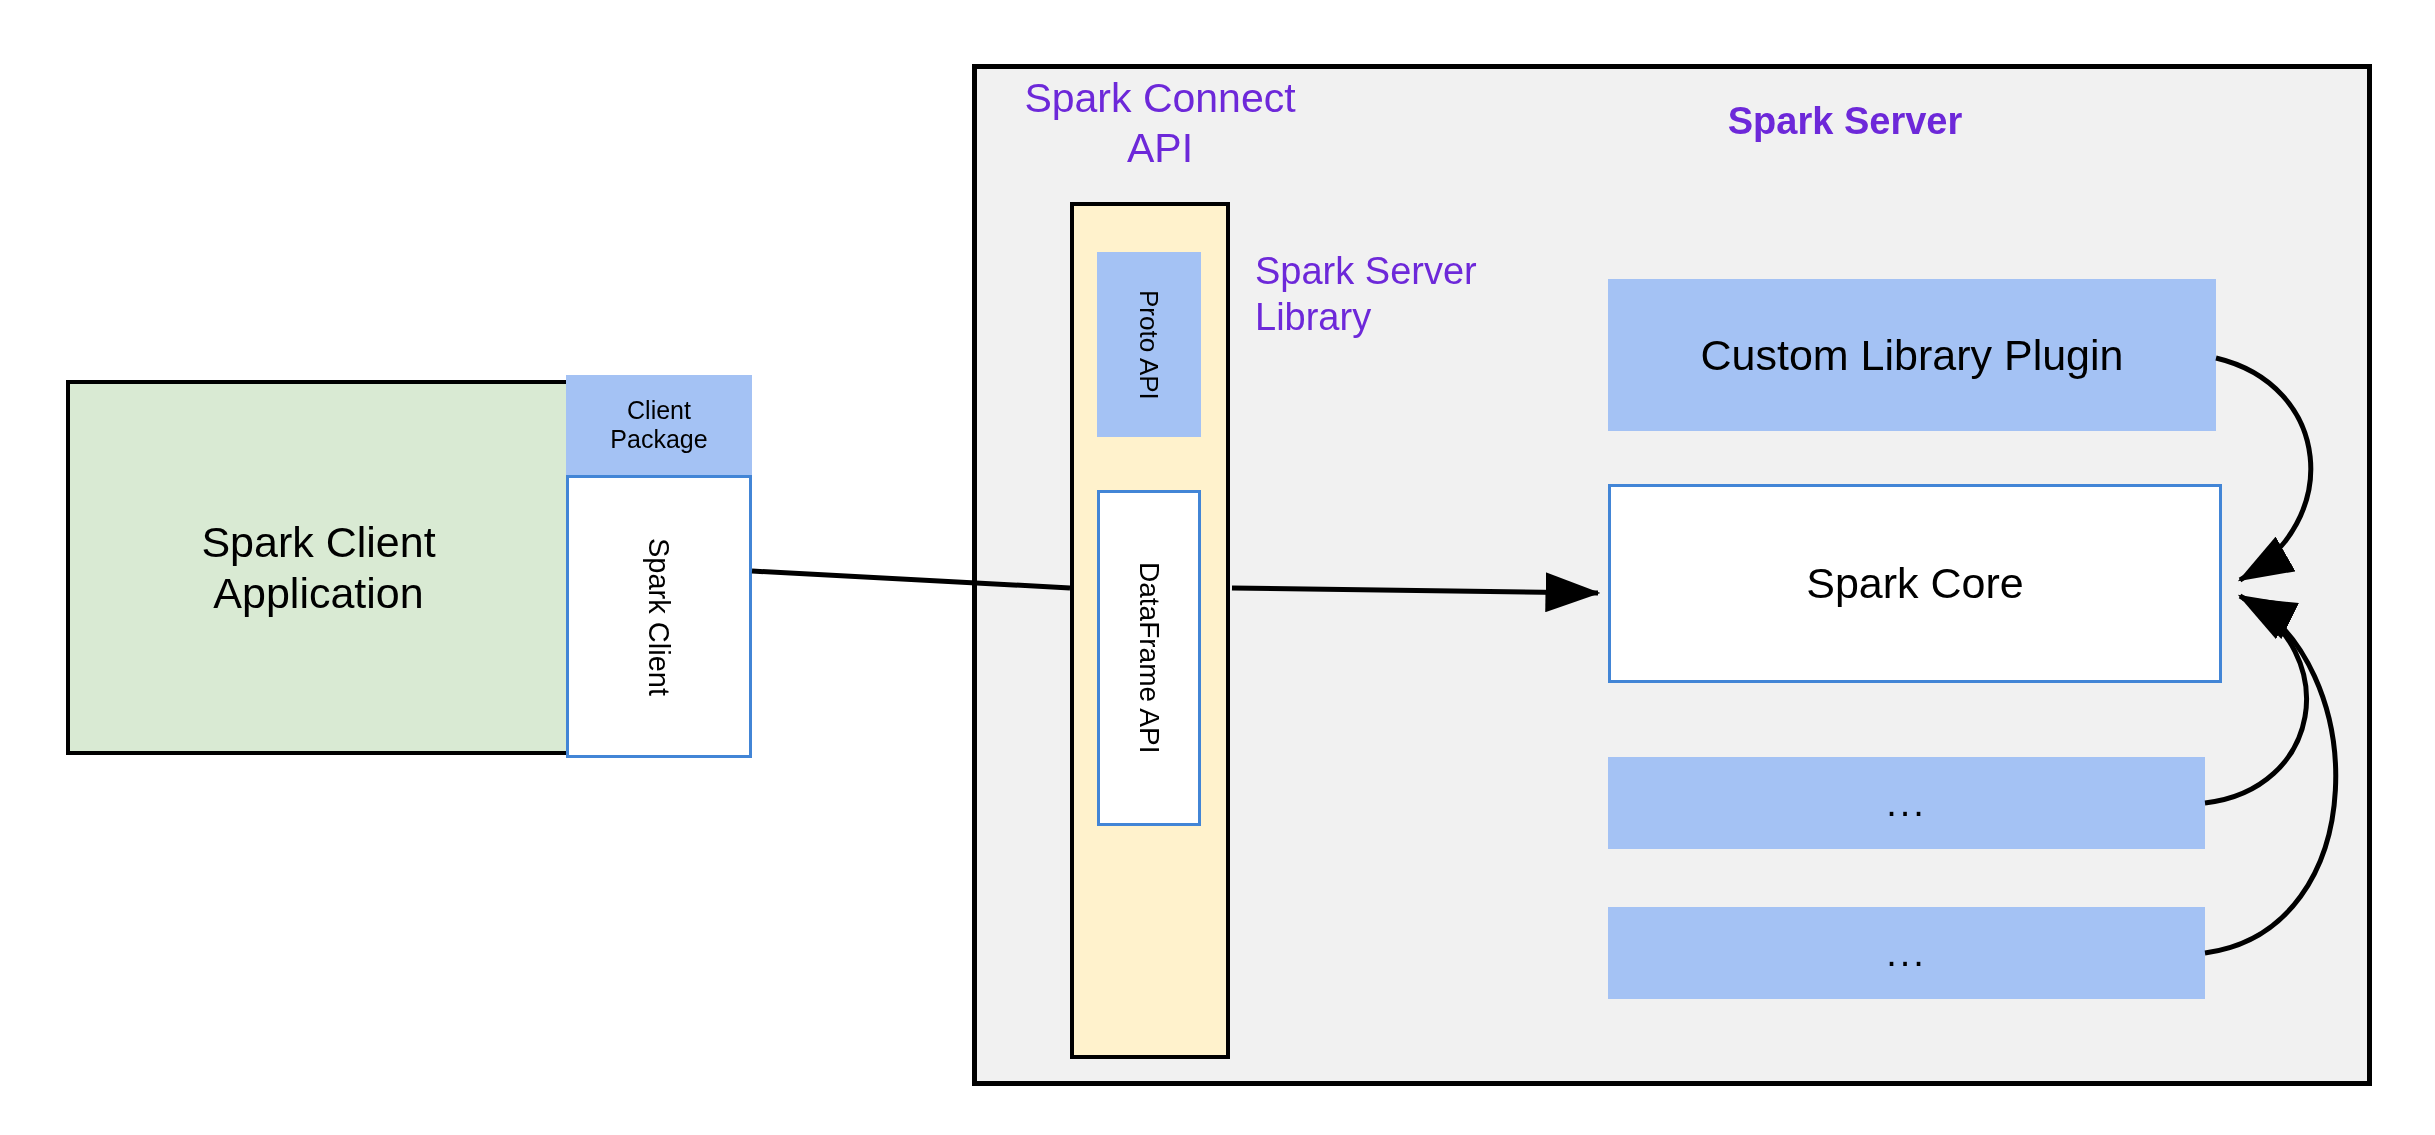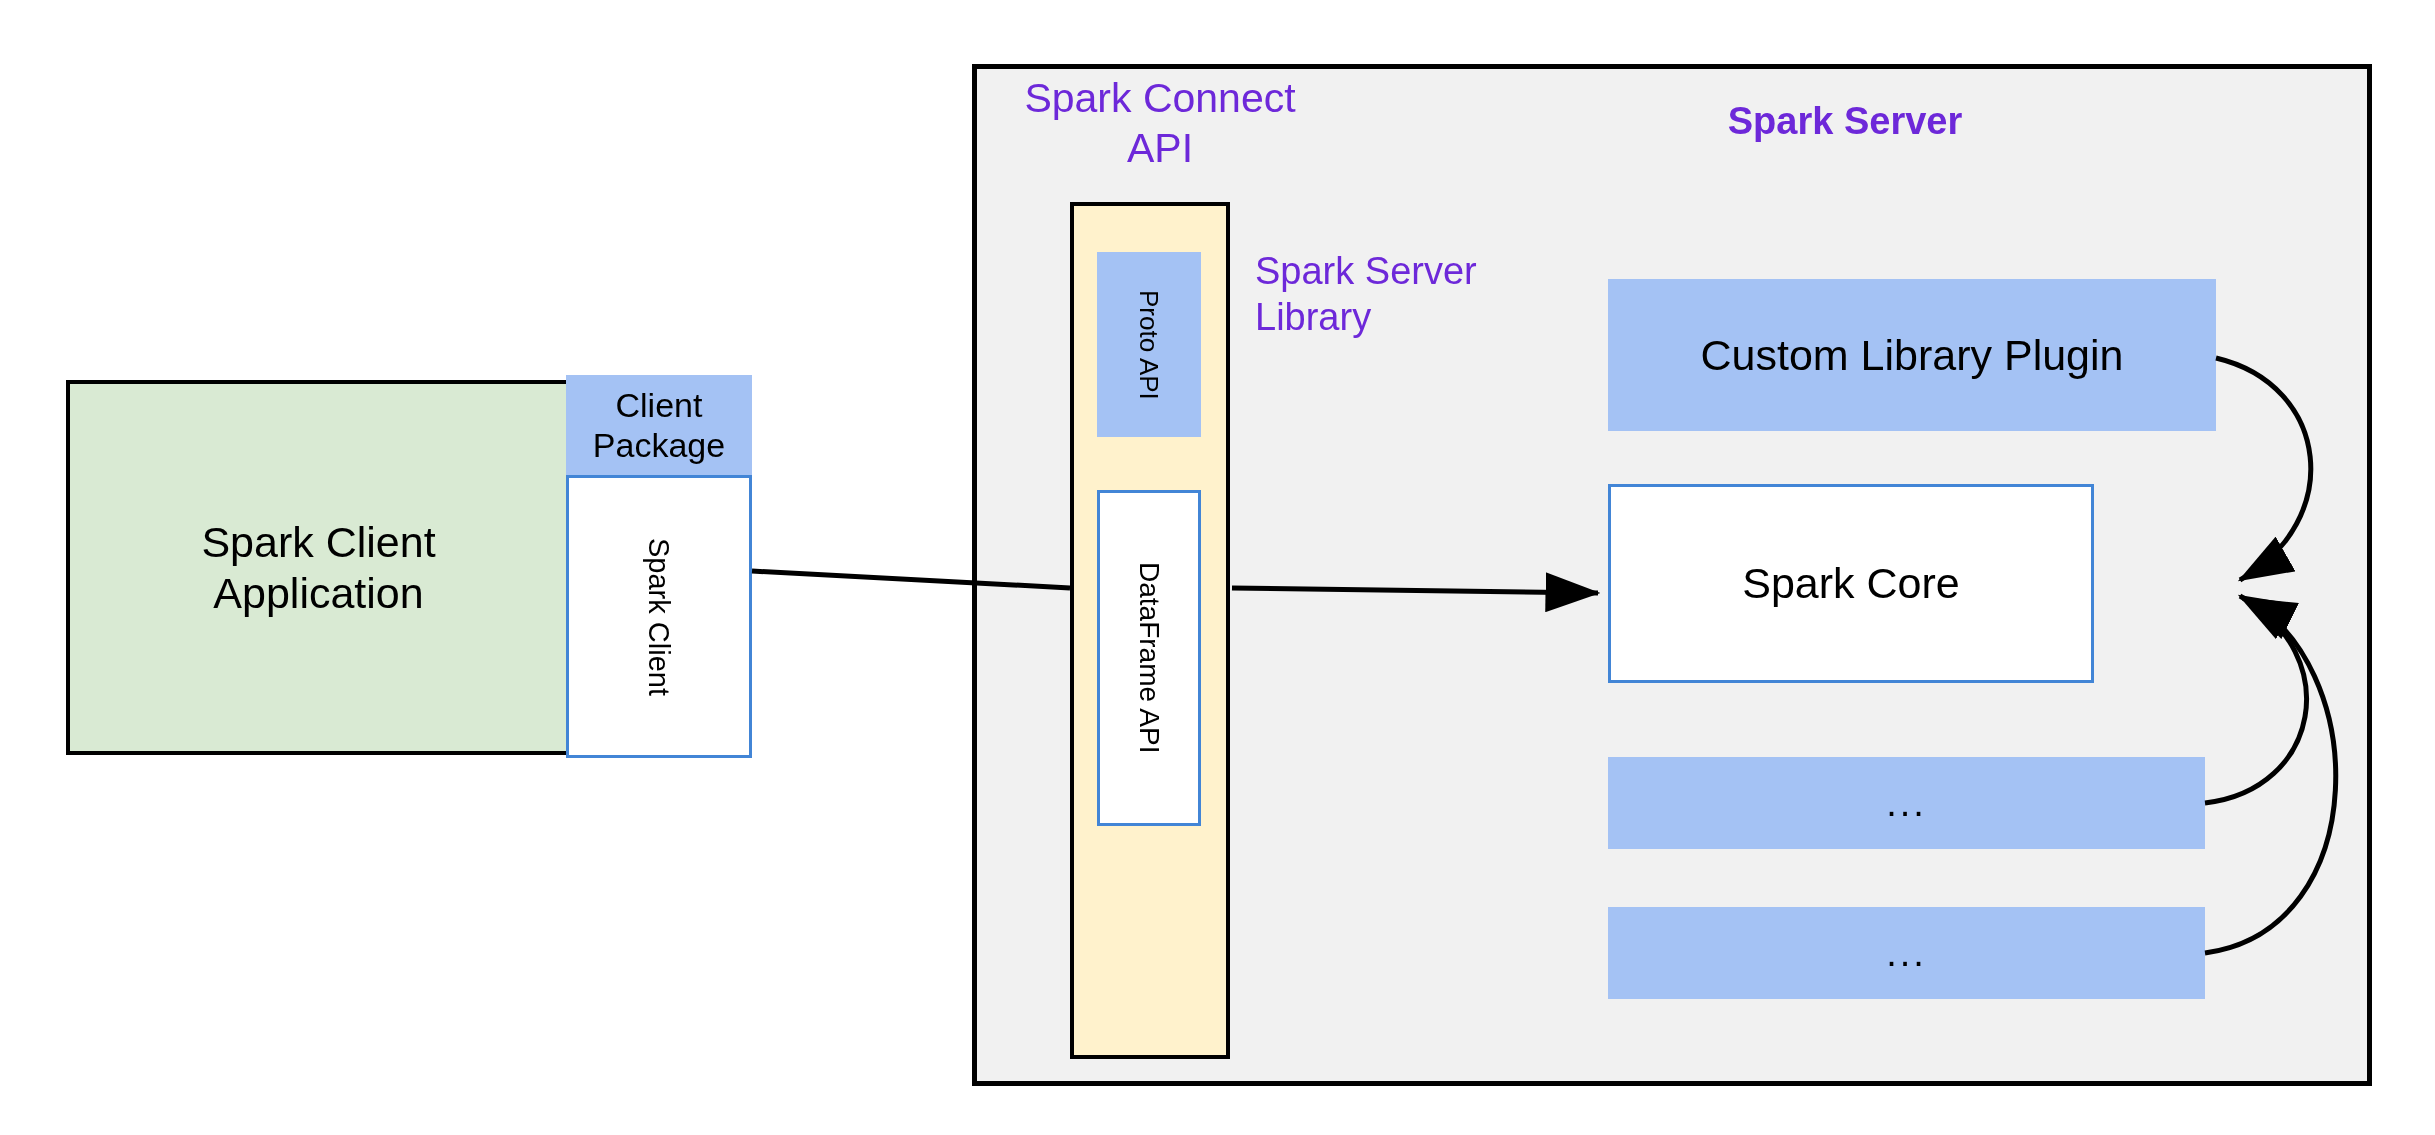--- a/index.html
+++ b/index.html
@@ -39,21 +39,21 @@
     font-size: 43px;
     z-index: 2;
   }
   #client-package {
     left: 566px;
     top: 375px;
     width: 186px;
     height: 100px;
     background: #a4c2f4;
     border: 2px solid #a4c2f4;
-    font-size: 34px;
+    font-size: 25px;
     z-index: 3;
   }
   #spark-client {
     left: 566px;
     top: 475px;
     width: 186px;
     height: 283px;
     background: #ffffff;
     border: 3px solid #4285d6;
     font-size: 29px;
@@ -143,21 +143,21 @@
     width: 608px;
     height: 152px;
     background: #a4c2f4;
     border: none;
     font-size: 43px;
     z-index: 3;
   }
   #spark-core {
     left: 1608px;
     top: 484px;
-    width: 486px;
+    width: 614px;
     height: 199px;
     background: #ffffff;
     border: 3px solid #4285d6;
     font-size: 43px;
     z-index: 3;
   }
   #ellipsis-one {
     left: 1608px;
     top: 757px;
     width: 597px;

